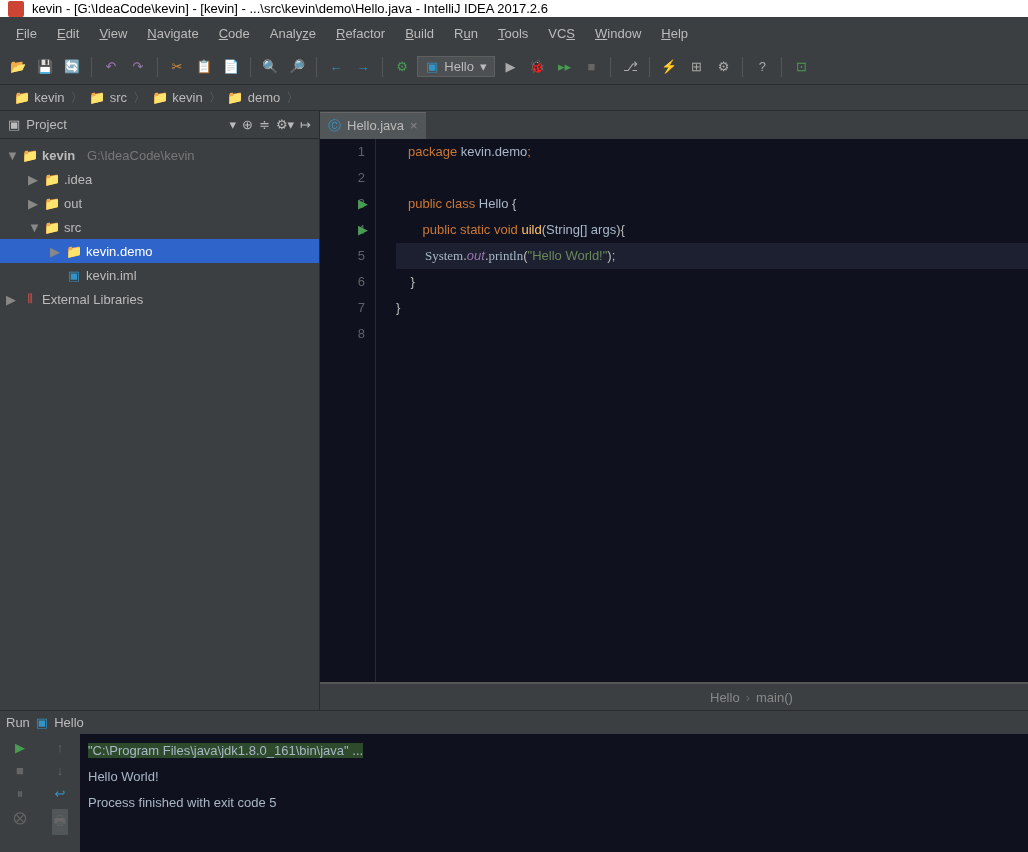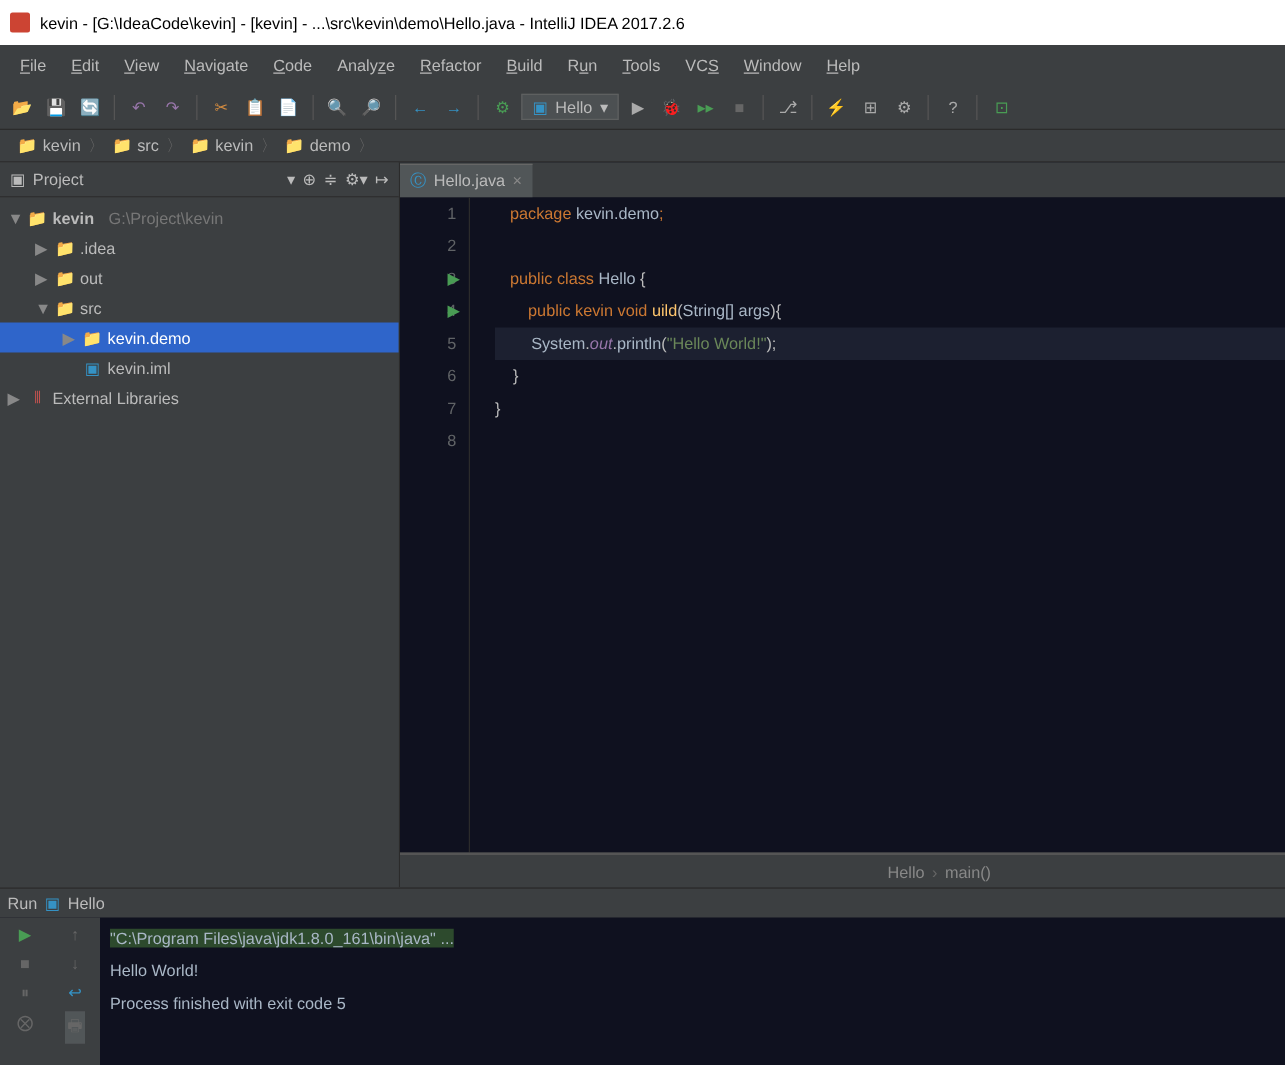--- a/index.html
+++ b/index.html
@@ -1,17 +1,17 @@
 <!DOCTYPE html>
 <html><head>
 <meta charset="utf-8">
 <style>
 * { margin: 0; padding: 0; box-sizing: border-box; font-family: "Segoe UI", Arial, sans-serif; font-size: 13px; }
 body { width: 1028px; height: 852px; background: #3c3f41; color: #bbb; overflow: hidden; display: flex; flex-direction: column; }
-.titlebar { height: 36px; background: #fff; display: flex; align-items: center; padding: 0 8px; color: #000; }
+.titlebar { height: 17px; background: #fff; display: flex; align-items: center; padding: 0 8px; color: #000; }
 .titlebar .app-icon { width: 16px; height: 16px; background: #c43; margin-right: 8px; border-radius: 2px; }
 .menubar { height: 32px; background: #3c3f41; display: flex; align-items: center; padding: 0 6px; }
 .menubar .menu { padding: 4px 10px; color: #bbb; cursor: default; }
 .menubar .menu u { text-decoration: underline; }
 .toolbar { height: 36px; background: #3c3f41; display: flex; align-items: center; padding: 0 6px; gap: 3px; border-bottom: 1px solid #2b2b2b; }
 .toolbar .tool { width: 24px; height: 24px; display: flex; align-items: center; justify-content: center; color: #aaa; }
 .toolbar .sep { width: 1px; height: 20px; background: #555; margin: 0 4px; }
 .toolbar .run-config { background: #4c5052; border: 1px solid #5e6060; padding: 2px 8px; display: flex; align-items: center; gap: 6px; }
 .breadcrumb { height: 26px; background: #3c3f41; display: flex; align-items: center; padding: 0 8px; border-bottom: 1px solid #2b2b2b; }
 .breadcrumb .crumb { display: flex; align-items: center; gap: 4px; padding: 0 6px; color: #bbb; }
@@ -31,21 +31,21 @@
 .editor { flex: 1; display: flex; font-family: "Consolas","Courier New",monospace; font-size: 15px; line-height: 26px; }
 .gutter { width: 56px; background: #0f111f; text-align: right; padding-right: 10px; color: #606366; border-right: 1px solid #2b2b2b; }
 .gutter .line { height: 26px; position: relative; }
 .gutter .run-mark { color: #499c54; position: absolute; left: 38px; }
 .code { flex: 1; background: #0f111f; padding-left: 20px; }
 .code .line { height: 26px; white-space: pre; }
 .code .line.current { background: #1c2030; }
 .kw { color: #cc7832; margin-left: 12px; }
 .cls { color: #a9b7c6; }
 .str { color: #6a8759; }
-.sys { color: #a9b7c6; }
+.sys { color: #a9b7c6; font-family: Liberation Serif, serif; }
 .out { color: #9876aa; font-style: italic; }
 .id { color: #ffc66d; }
 .param { color: #a9b7c6; }
 .typ { color: #cc7832; }
 .pkg { color: #a9b7c6; }
 .punct { color: #cc7832; }
 .editor-footer { height: 28px; background: #3c3f41; display: flex; align-items: center; padding-left: 390px; color: #888; border-top: 2px solid #555; }
 .run-header { height: 24px; background: #3c3f41; display: flex; align-items: center; padding: 0 6px; gap: 6px; border-top: 1px solid #2b2b2b; }
 .run-panel { height: 118px; display: flex; background: #0f111f; }
 .run-side { width: 80px; background: #3c3f41; display: flex; }
@@ -156,21 +156,21 @@
       <span>⊕</span>
       <span>≑</span>
       <span>⚙▾</span>
       <span>↦</span>
     </div>
     <div class="tree">
       <div class="tree-row" style="padding-left:6px">
         <span class="arrow">▼</span>
         <span class="icon folder-blue">📁</span>
         <b>kevin</b>&nbsp;
-        <span style="color:#777">G:\Project\kevin</span>
+        <span style="color:#777">G:\IdeaCode\kevin</span>
       </div>
       <div class="tree-row" style="padding-left:28px">
         <span class="arrow">▶</span>
         <span class="icon folder-icon">📁</span>
         <span>.idea</span>
       </div>
       <div class="tree-row" style="padding-left:28px">
         <span class="arrow">▶</span>
         <span class="icon folder-open">📁</span>
         <span>out</span>
@@ -214,21 +214,21 @@
           <div class="line">4<span class="run-mark">▶</span></div>
           <div class="line">5</div>
           <div class="line">6</div>
           <div class="line">7</div>
           <div class="line">8</div>
         </div>
       <div class="code" id="code">
           <div class="line"><span class="kw">package</span> <span class="pkg">kevin.demo</span><span class="punct">;</span></div>
           <div class="line"></div>
           <div class="line"><span class="kw">public class</span> <span class="cls">Hello</span> {</div>
-          <div class="line">    <span class="kw">public kevin</span> <span class="typ">void</span> <span class="id">uild</span>(<span class="param">String[] args</span>){</div>
+          <div class="line">    <span class="kw">public static</span> <span class="typ">void</span> <span class="id">uild</span>(<span class="param">String[] args</span>){</div>
           <div class="line current">        <span class="sys">System</span>.<span class="out">out</span>.<span class="sys">println</span>(<span class="str">"Hello World!"</span>);</div>
           <div class="line">    }</div>
           <div class="line">}</div>
           <div class="line"></div>
         </div>
     </div>
     <div class="editor-footer">
       <span>Hello</span>
       <span style="color:#666;margin:0 6px">›</span>
       <span>main()</span>

